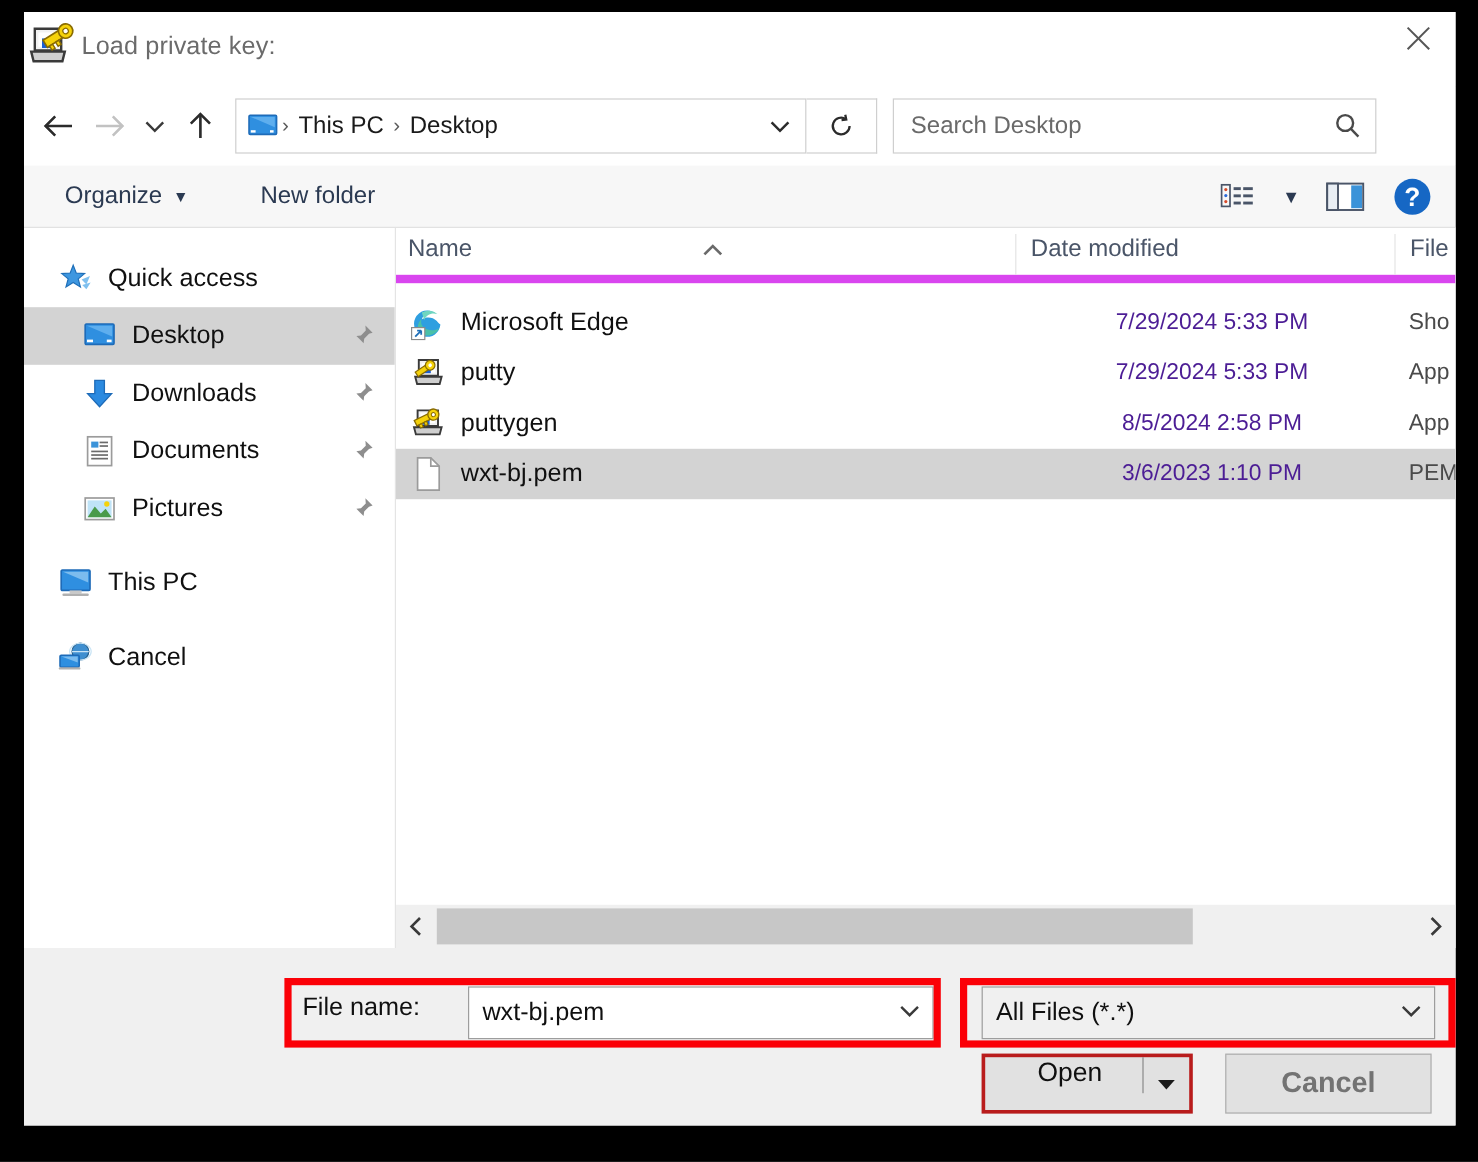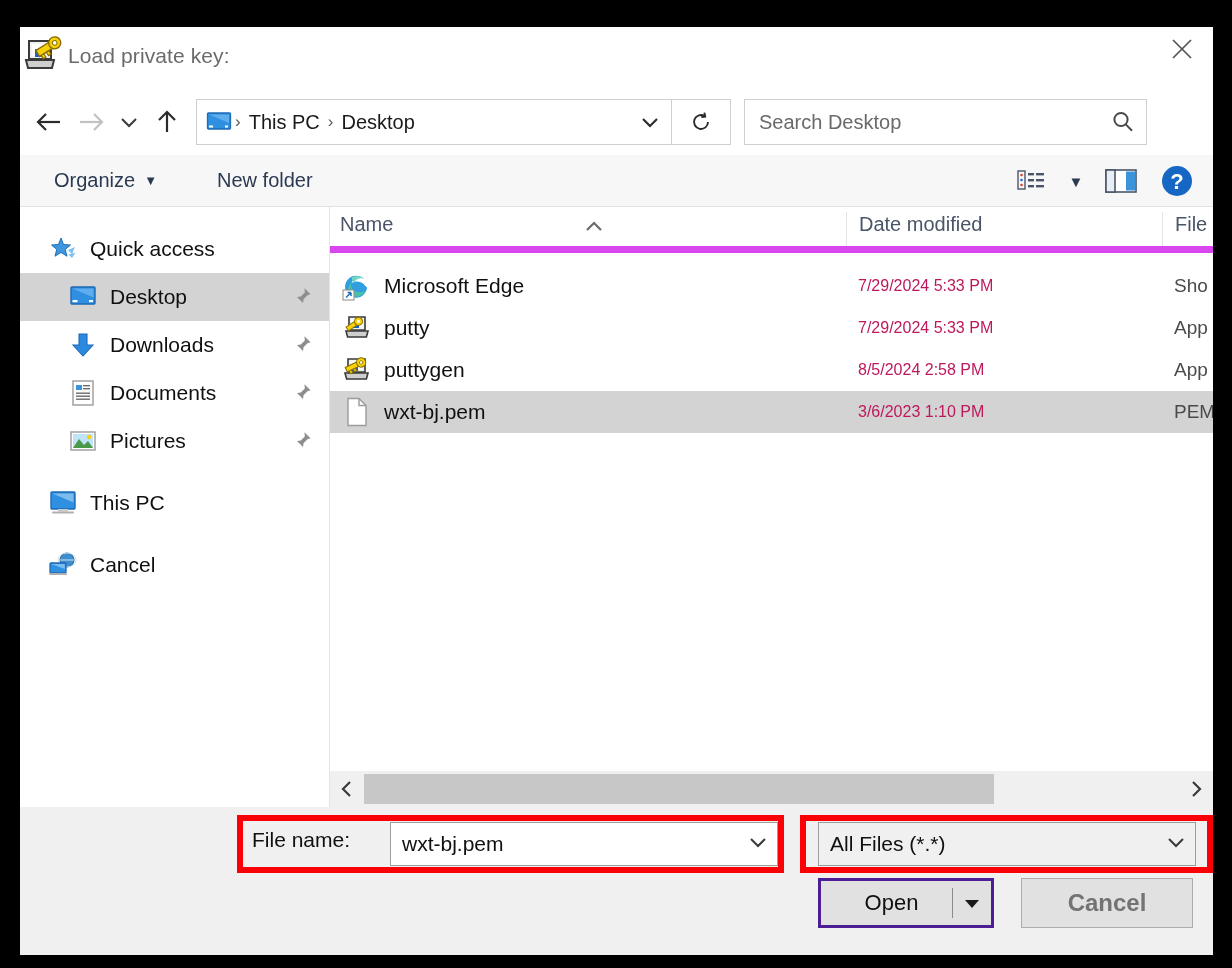--- a/index.html
+++ b/index.html
@@ -11,21 +11,20 @@
   }
   #screen { position: relative; width: 1232px; height: 968px; background:#000; }
 
   
   #dialog {
     position: absolute;
     left: 20px; top: 10px;
     width: 1193px; height: 928px;
     background: #ffffff;
     overflow: hidden;
-    margin-top: 17px;
   }
 
   
   #titlebar {
     position: relative;
     height: 62px;
     background: #ffffff;
     display: flex; align-items: center;
   }
   #app-icon {
@@ -200,21 +199,21 @@
   }
   .filerow.selected { background: #d3d3d3; }
   .fr-name {
     width: 516px; flex: 0 0 516px;
     display: flex; align-items: center;
     padding-left: 10px;
     overflow: hidden;
   }
   .fr-name .fico { width: 34px; flex: 0 0 34px; display: flex; align-items: center; justify-content: center; }
   .fr-name .ftxt { font-size: 21px; color: #101010; margin-left: 10px; white-space: nowrap; }
-  .fr-date { width: 316px; flex: 0 0 316px; font-size: 16px; color: #be185d; padding-left: 12px; white-space: nowrap;}
+  .fr-date { width: 316px; flex: 0 0 316px; font-size: 19px; color: #4c1d95; padding-left: 12px; white-space: nowrap; text-align: center;}
   .fr-type { width: 150px; flex: 0 0 150px; font-size: 19px; color: #4a4a4a; padding-left: 12px; white-space: nowrap; overflow: hidden;}
 
   
   #hscroll {
     position: absolute;
     left: 0; bottom: 0;
     width: 100%; height: 36px;
     background: #f0f0f0;
     display: flex; align-items: center;
   }
@@ -275,22 +274,22 @@
     display: flex; align-items: center;
     padding: 0 8px 0 11px;
   }
   #filter-value { font-size: 21px; color: #101010; flex: 1; white-space: nowrap;}
 
   #open-button {
     position: absolute;
     left: 818px; top: 878px;
     width: 176px; height: 50px;
     background: #e1e1e1;
-    border: 3px solid #4c1d95;
-    display: flex; align-items: center;
+    border: 3px solid #b91c1c;
+    display: flex; 
     cursor: pointer;
   }
   #open-label {
     flex: 1; text-align: center;
     font-size: 22px; color: #101010;
     padding-left: 10px;
   }
   #open-split-sep {
     width: 1px; height: 30px; background: #8a8a8a;
   }

